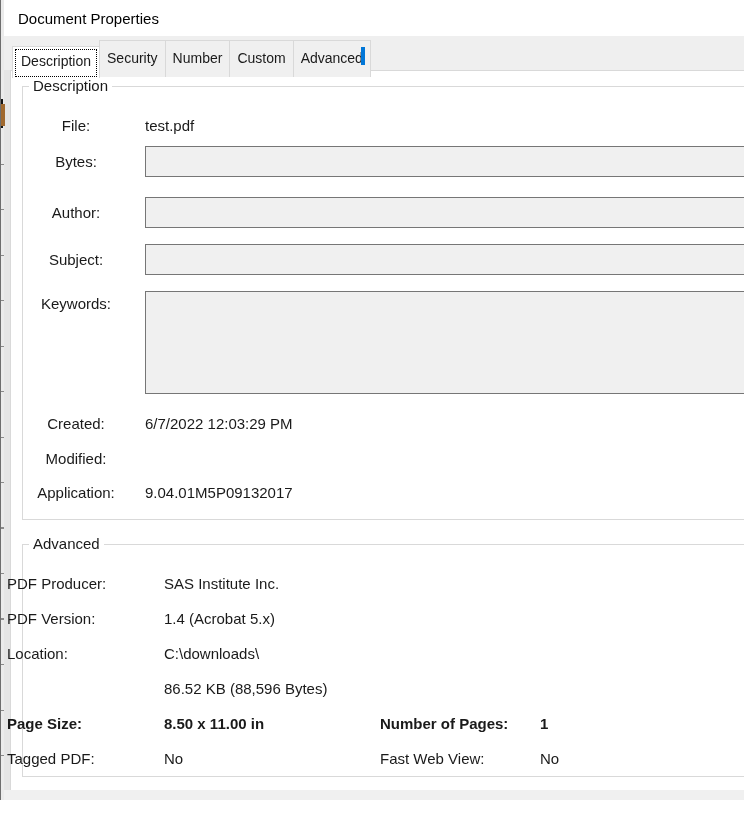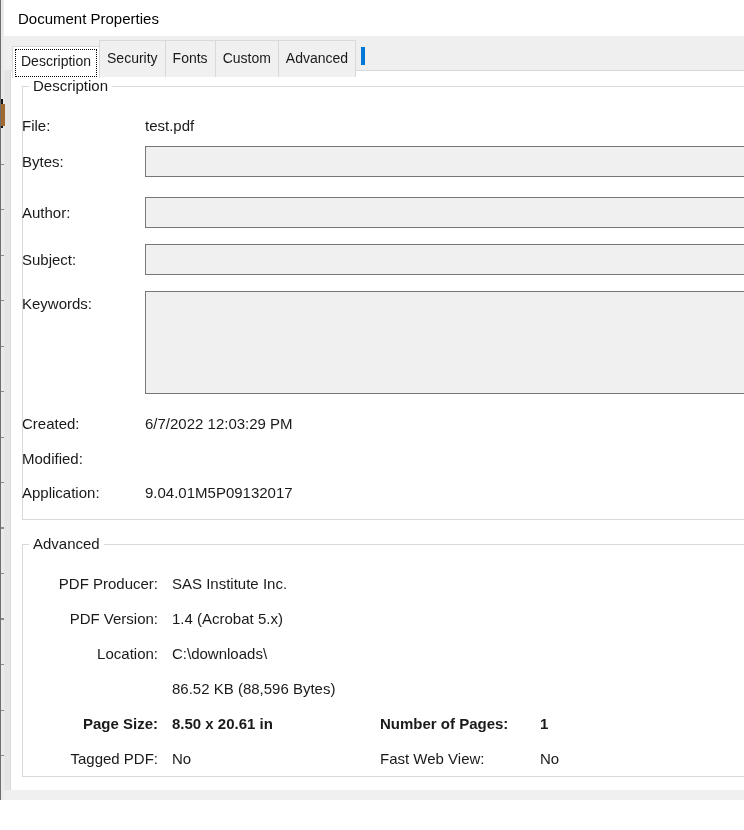--- a/index.html
+++ b/index.html
@@ -31,24 +31,24 @@
   .tab.selected .focus-rect{position:absolute;left:2px;top:2px;right:2px;bottom:1px;
     border:1px dotted #000;}
   .blue-accent{position:absolute;left:361px;top:47px;width:4px;height:18px;background:#0076d7;z-index:5;}
   
   .groupbox{position:absolute;left:22px;width:742px;border:1px solid #d9d9d9;background:#fff;}
   .gb-desc{top:86px;height:432px;}
   .gb-adv{top:544px;height:231px;}
   .legend{position:absolute;top:-10px;left:6px;background:#fff;padding:0 4px;font-size:15px;color:#1a1a1a;}
   
   .row{position:absolute;left:0;width:744px;height:20px;line-height:19px;white-space:nowrap;}
-  .lbl-d{position:absolute;left:22px;width:108px;text-align:left;}
+  .lbl-d{position:absolute;left:22px;width:108px;text-align:center;}
   .val-d{position:absolute;left:145px;}
-  .lbl-a{position:absolute;left:22px;width:136px;text-align:right;}
-  .val-a{position:absolute;left:172px;}
+  .lbl-a{position:absolute;left:7px;width:136px;}
+  .val-a{position:absolute;left:164px;}
   .lbl-b{position:absolute;left:380px;width:145px;}
   .val-b{position:absolute;left:540px;}
   
   .tb{position:absolute;left:145px;width:612px;height:31px;background:#f0f0f0;
     border:1px solid #767676;box-sizing:border-box;font-family:inherit;font-size:15px;color:#1a1a1a;
     padding:0 6px;outline:none;}
   .ta{position:absolute;left:145px;width:612px;height:103px;background:#f0f0f0;
     border:1px solid #767676;box-sizing:border-box;font-family:inherit;font-size:15px;color:#1a1a1a;
     padding:4px 6px;resize:none;outline:none;}
 </style>
@@ -71,21 +71,21 @@
   <div class="tabpage"></div>
   <div class="tabs">
     <div class="tab selected">
       <span>Description</span>
       <span class="focus-rect"></span>
     </div>
     <div class="tab">
       <span>Security</span>
     </div>
     <div class="tab">
-      <span>Fonts</span>
+      <span>Number</span>
     </div>
     <div class="tab">
       <span>Custom</span>
     </div>
     <div class="tab">
       <span>Advanced</span>
     </div>
   </div>
   <div class="blue-accent"></div>
 
@@ -151,21 +151,21 @@
     <span class="lbl-a">Location:</span>
     <span class="val-a">C:\downloads\</span>
   </div>
 
   <div class="row" style="top:679px;">
     <span class="val-a">86.52 KB (88,596 Bytes)</span>
   </div>
 
   <div class="row" style="top:714px;font-weight:bold;">
     <span class="lbl-a">Page Size:</span>
-    <span class="val-a">8.50 x 20.61 in</span>
+    <span class="val-a">8.50 x 11.00 in</span>
     <span class="lbl-b">Number of Pages:</span>
     <span class="val-b">1</span>
   </div>
 
   <div class="row" style="top:749px;">
     <span class="lbl-a">Tagged PDF:</span>
     <span class="val-a">No</span>
     <span class="lbl-b">Fast Web View:</span>
     <span class="val-b">No</span>
   </div>

